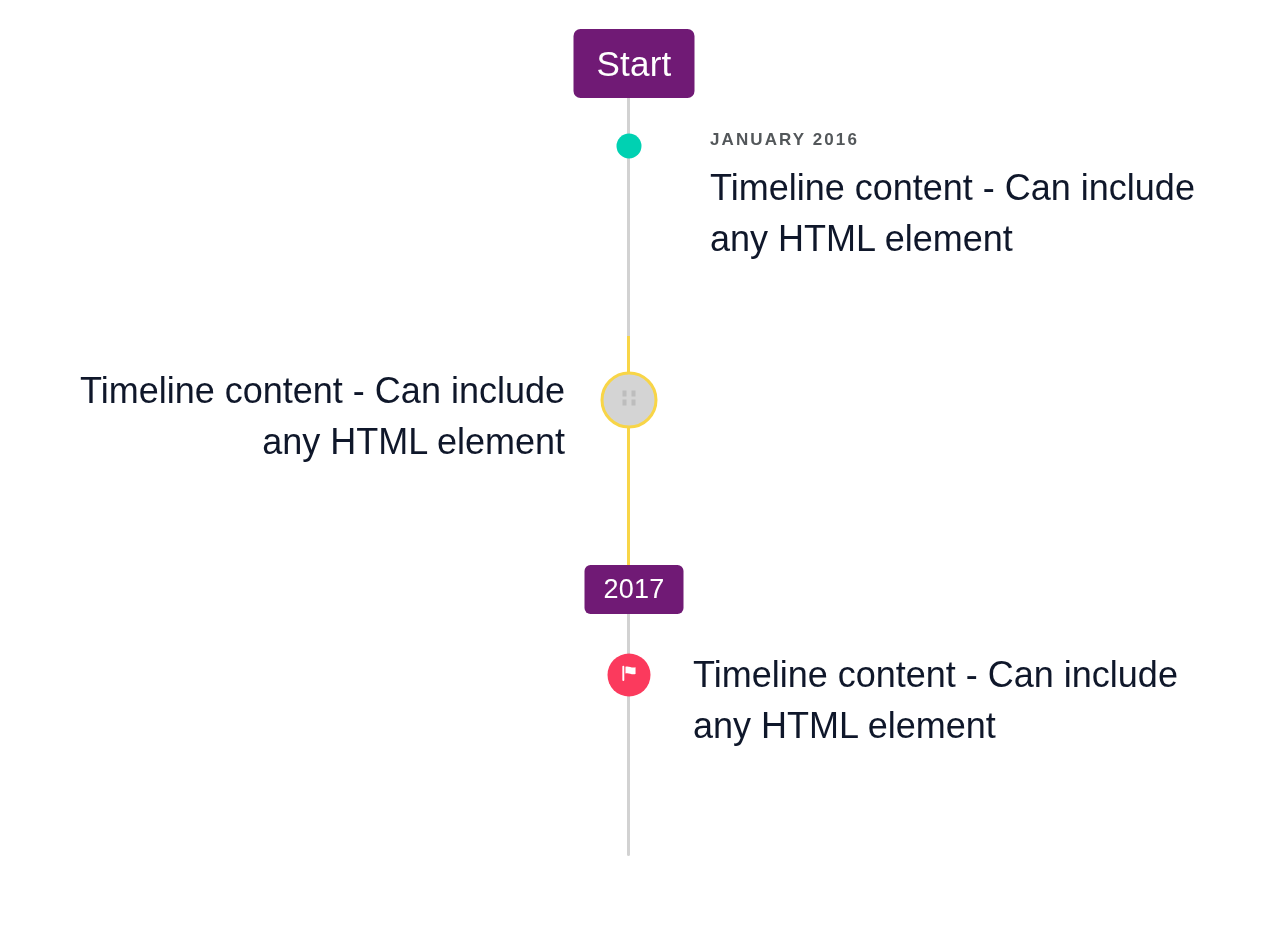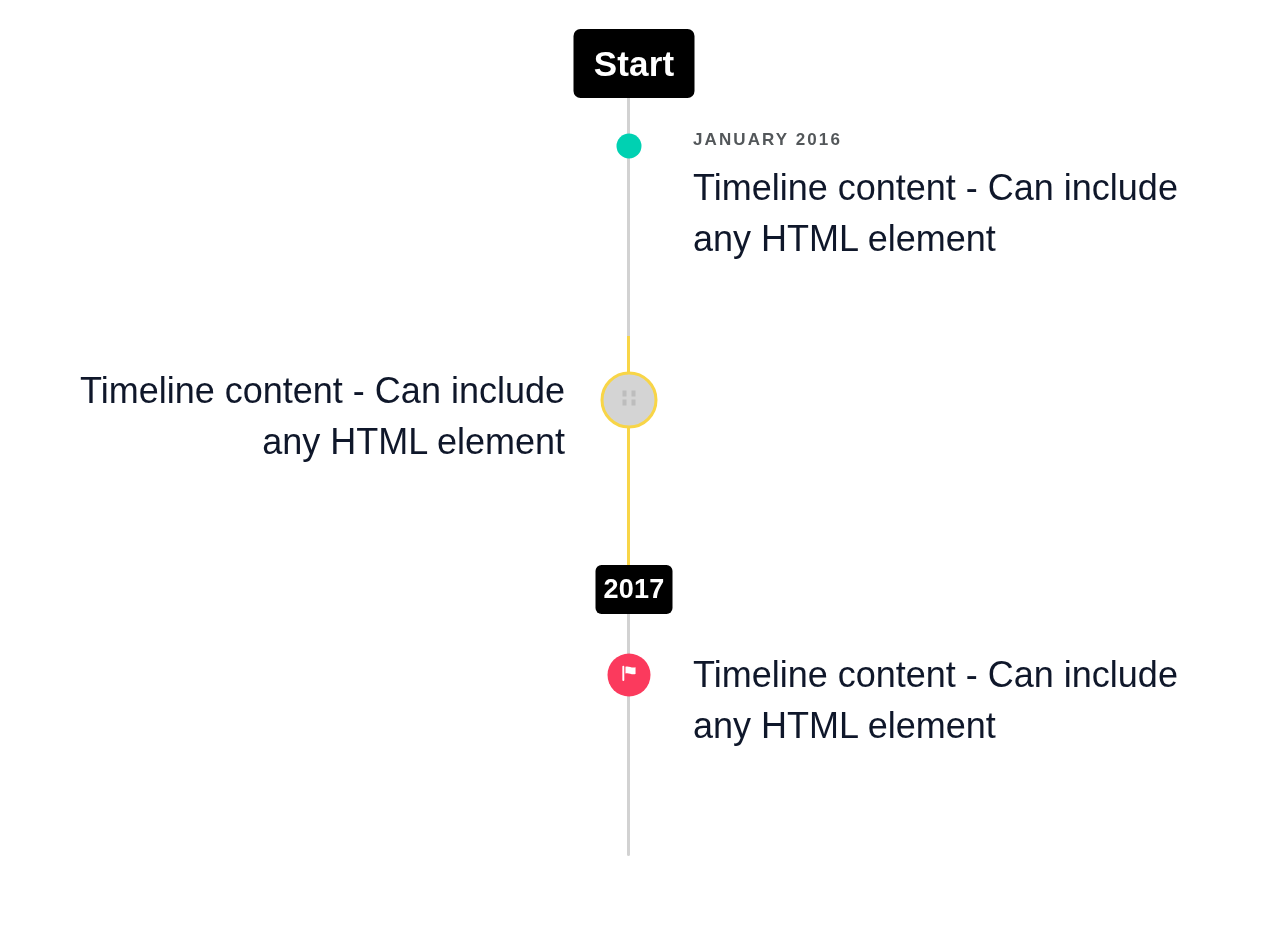--- a/index.html
+++ b/index.html
@@ -40,40 +40,40 @@
     width: 3px;
     height: 232px;
     background: #f8d547;
   }
 
   
   .cap {
     position: absolute;
     left: 50%;
     transform: translateX(-50%);
-    background: #000000;
+    background: #701a75;
     color: #ffffff;
     border-radius: 7px;
     text-align: center;
-    font-weight: 700;
+    font-weight: 400;
     letter-spacing: 0.2px;
     white-space: nowrap;
     z-index: 5;
     box-sizing: border-box;
   }
   .cap-start {
     top: 29px;
     width: 121px;
     height: 69px;
     line-height: 69px;
     font-size: 35px;
   }
   .cap-mid {
     top: 565px;
-    width: 77px;
+    width: 99px;
     height: 49px;
     line-height: 49px;
     font-size: 27px;
     border-radius: 6px;
   }
   .cap-end {
     top: 846px;
     width: 105px;
     height: 69px;
     line-height: 69px;
@@ -161,21 +161,21 @@
 
 <div class="timeline">
 
   <div class="axis-line"></div>
   <div class="axis-line-active"></div>
 
   <div class="cap cap-start">Start</div>
 
   <div class="event">
     <div class="marker marker-dot" style="top:146px;"></div>
-    <div class="content content-right" style="top:131px;">
+    <div class="content content-right" style="top:131px;margin-left:17px;">
       <div class="event-date">JANUARY 2016</div>
       <div class="event-body">Timeline content - Can include any HTML element</div>
     </div>
   </div>
 
   <div class="event">
     <div class="marker marker-ring" style="top:400px;">
       <span class="glyph-faint">
         <svg width="20" height="20" viewBox="0 0 20 20" aria-hidden="true">
           <rect x="3" y="2" width="4" height="6" fill="#4a4a4a"></rect>

